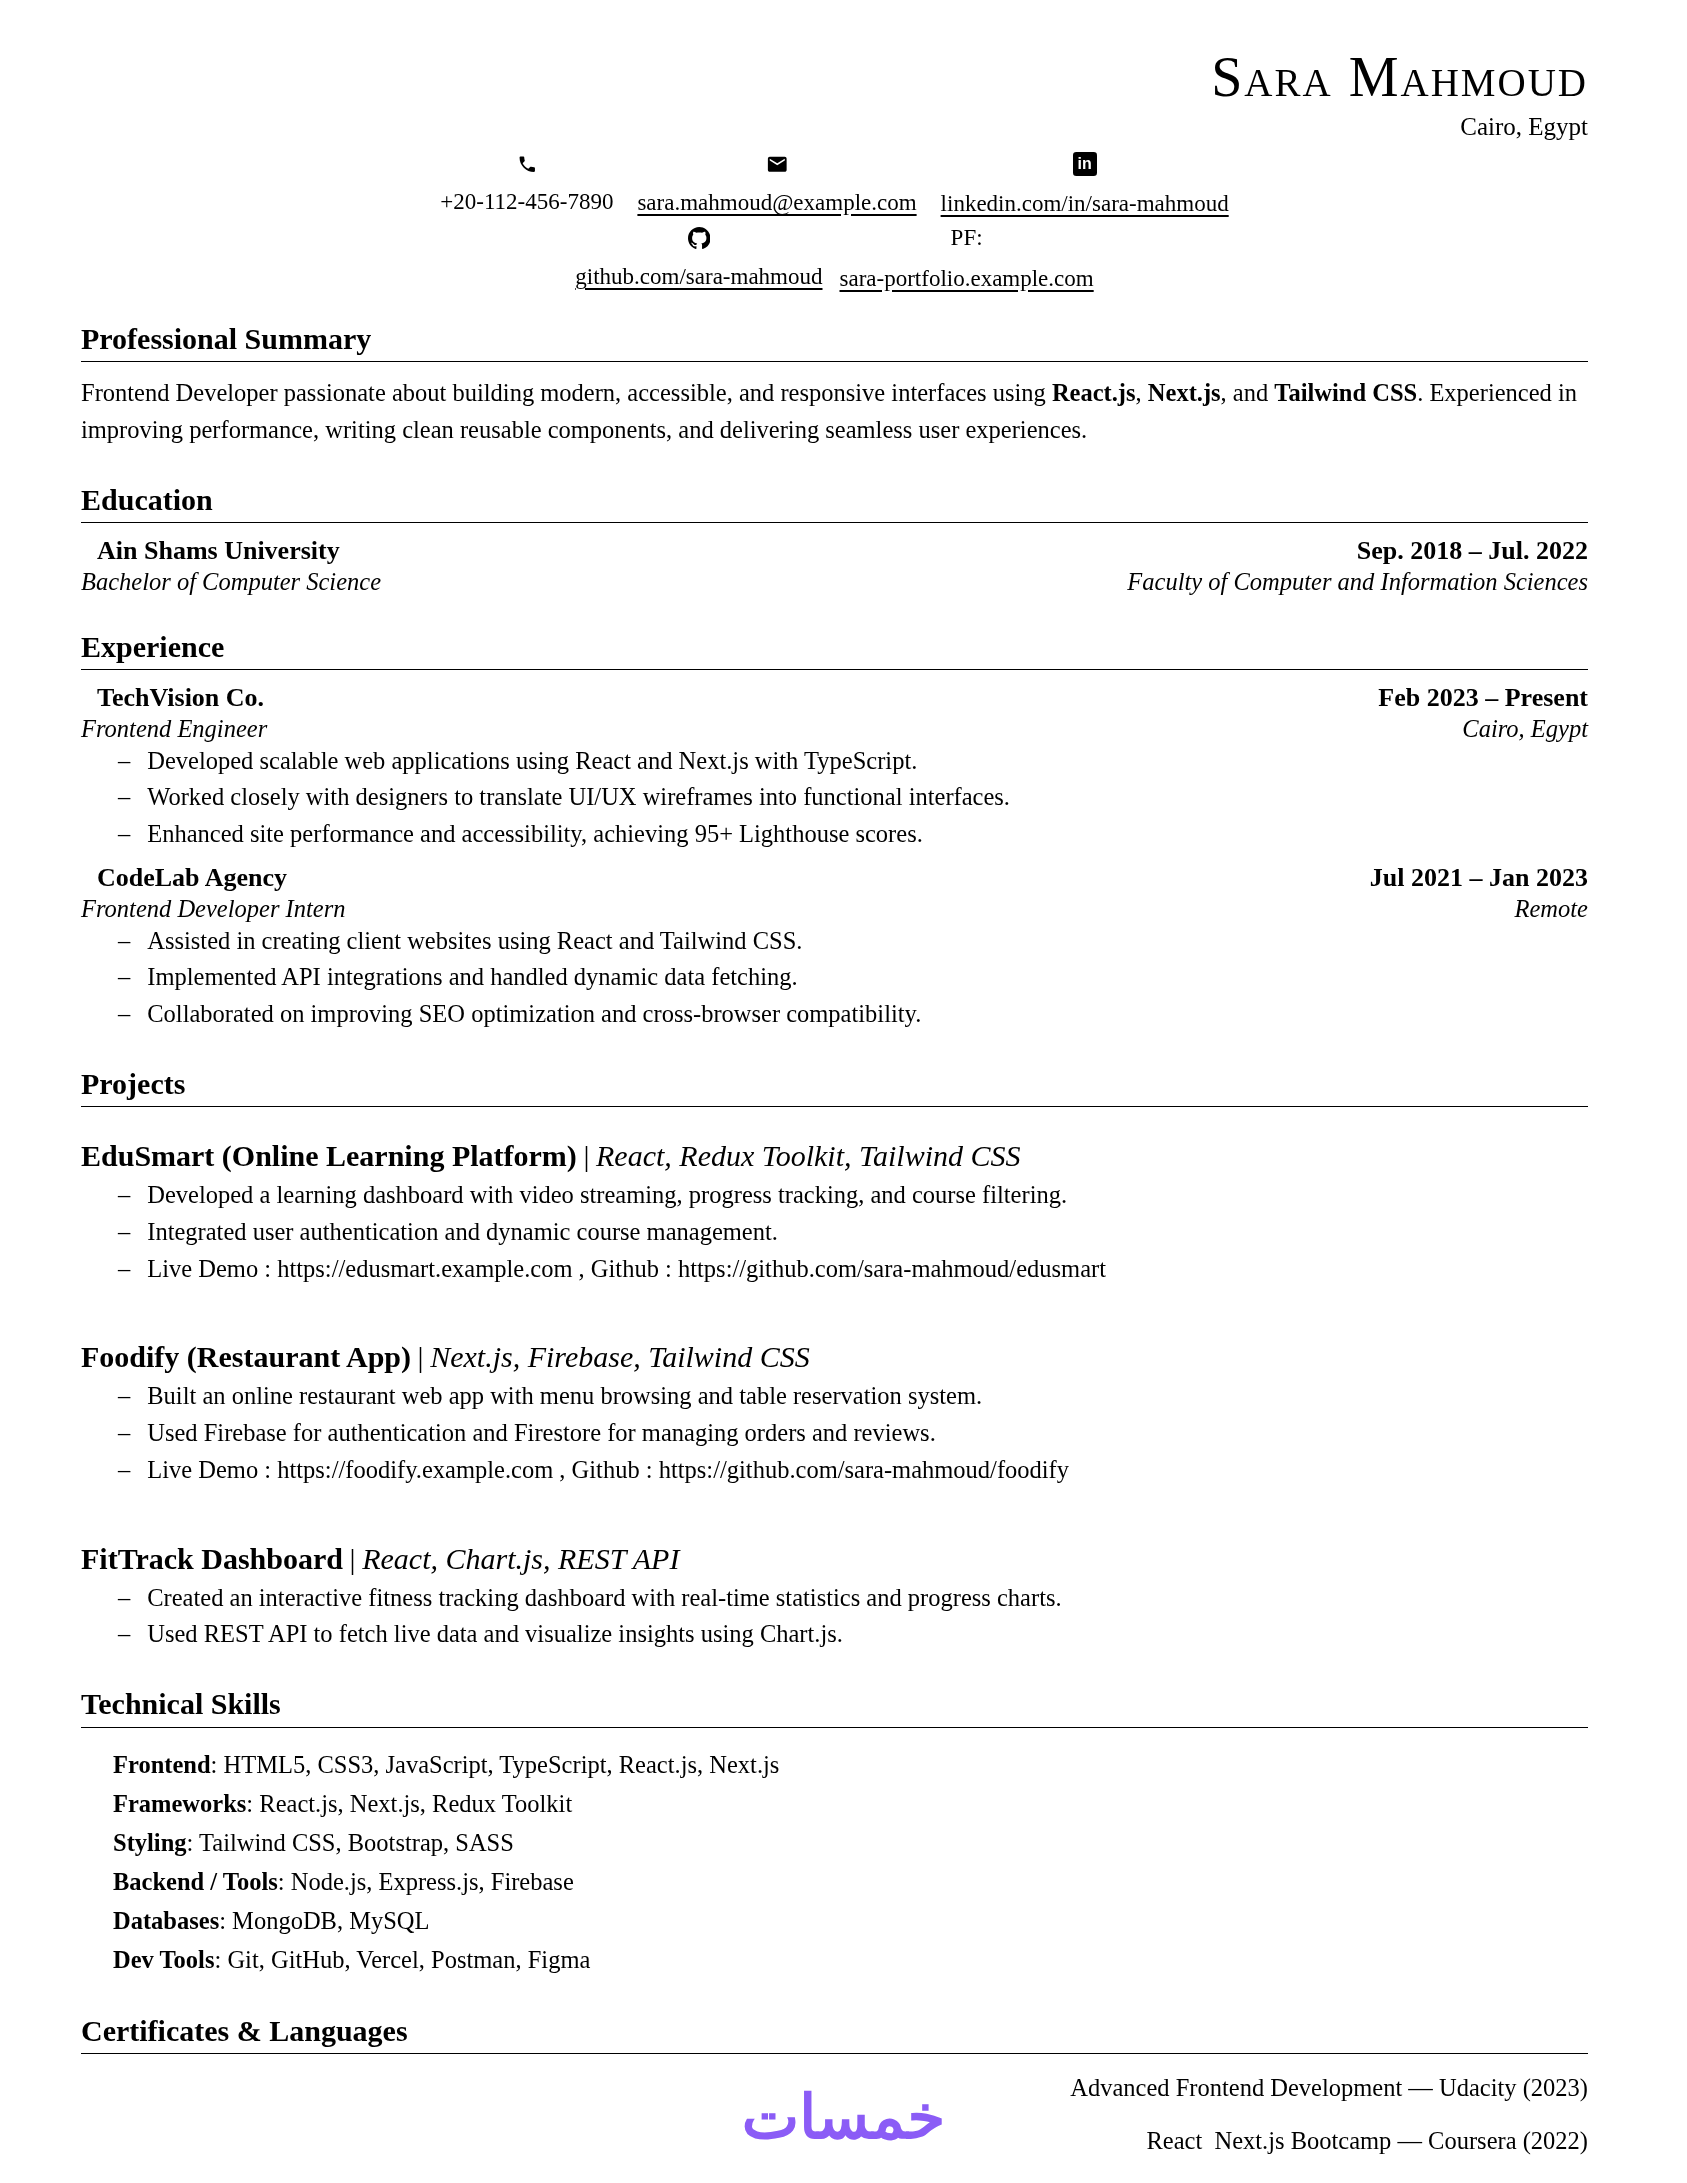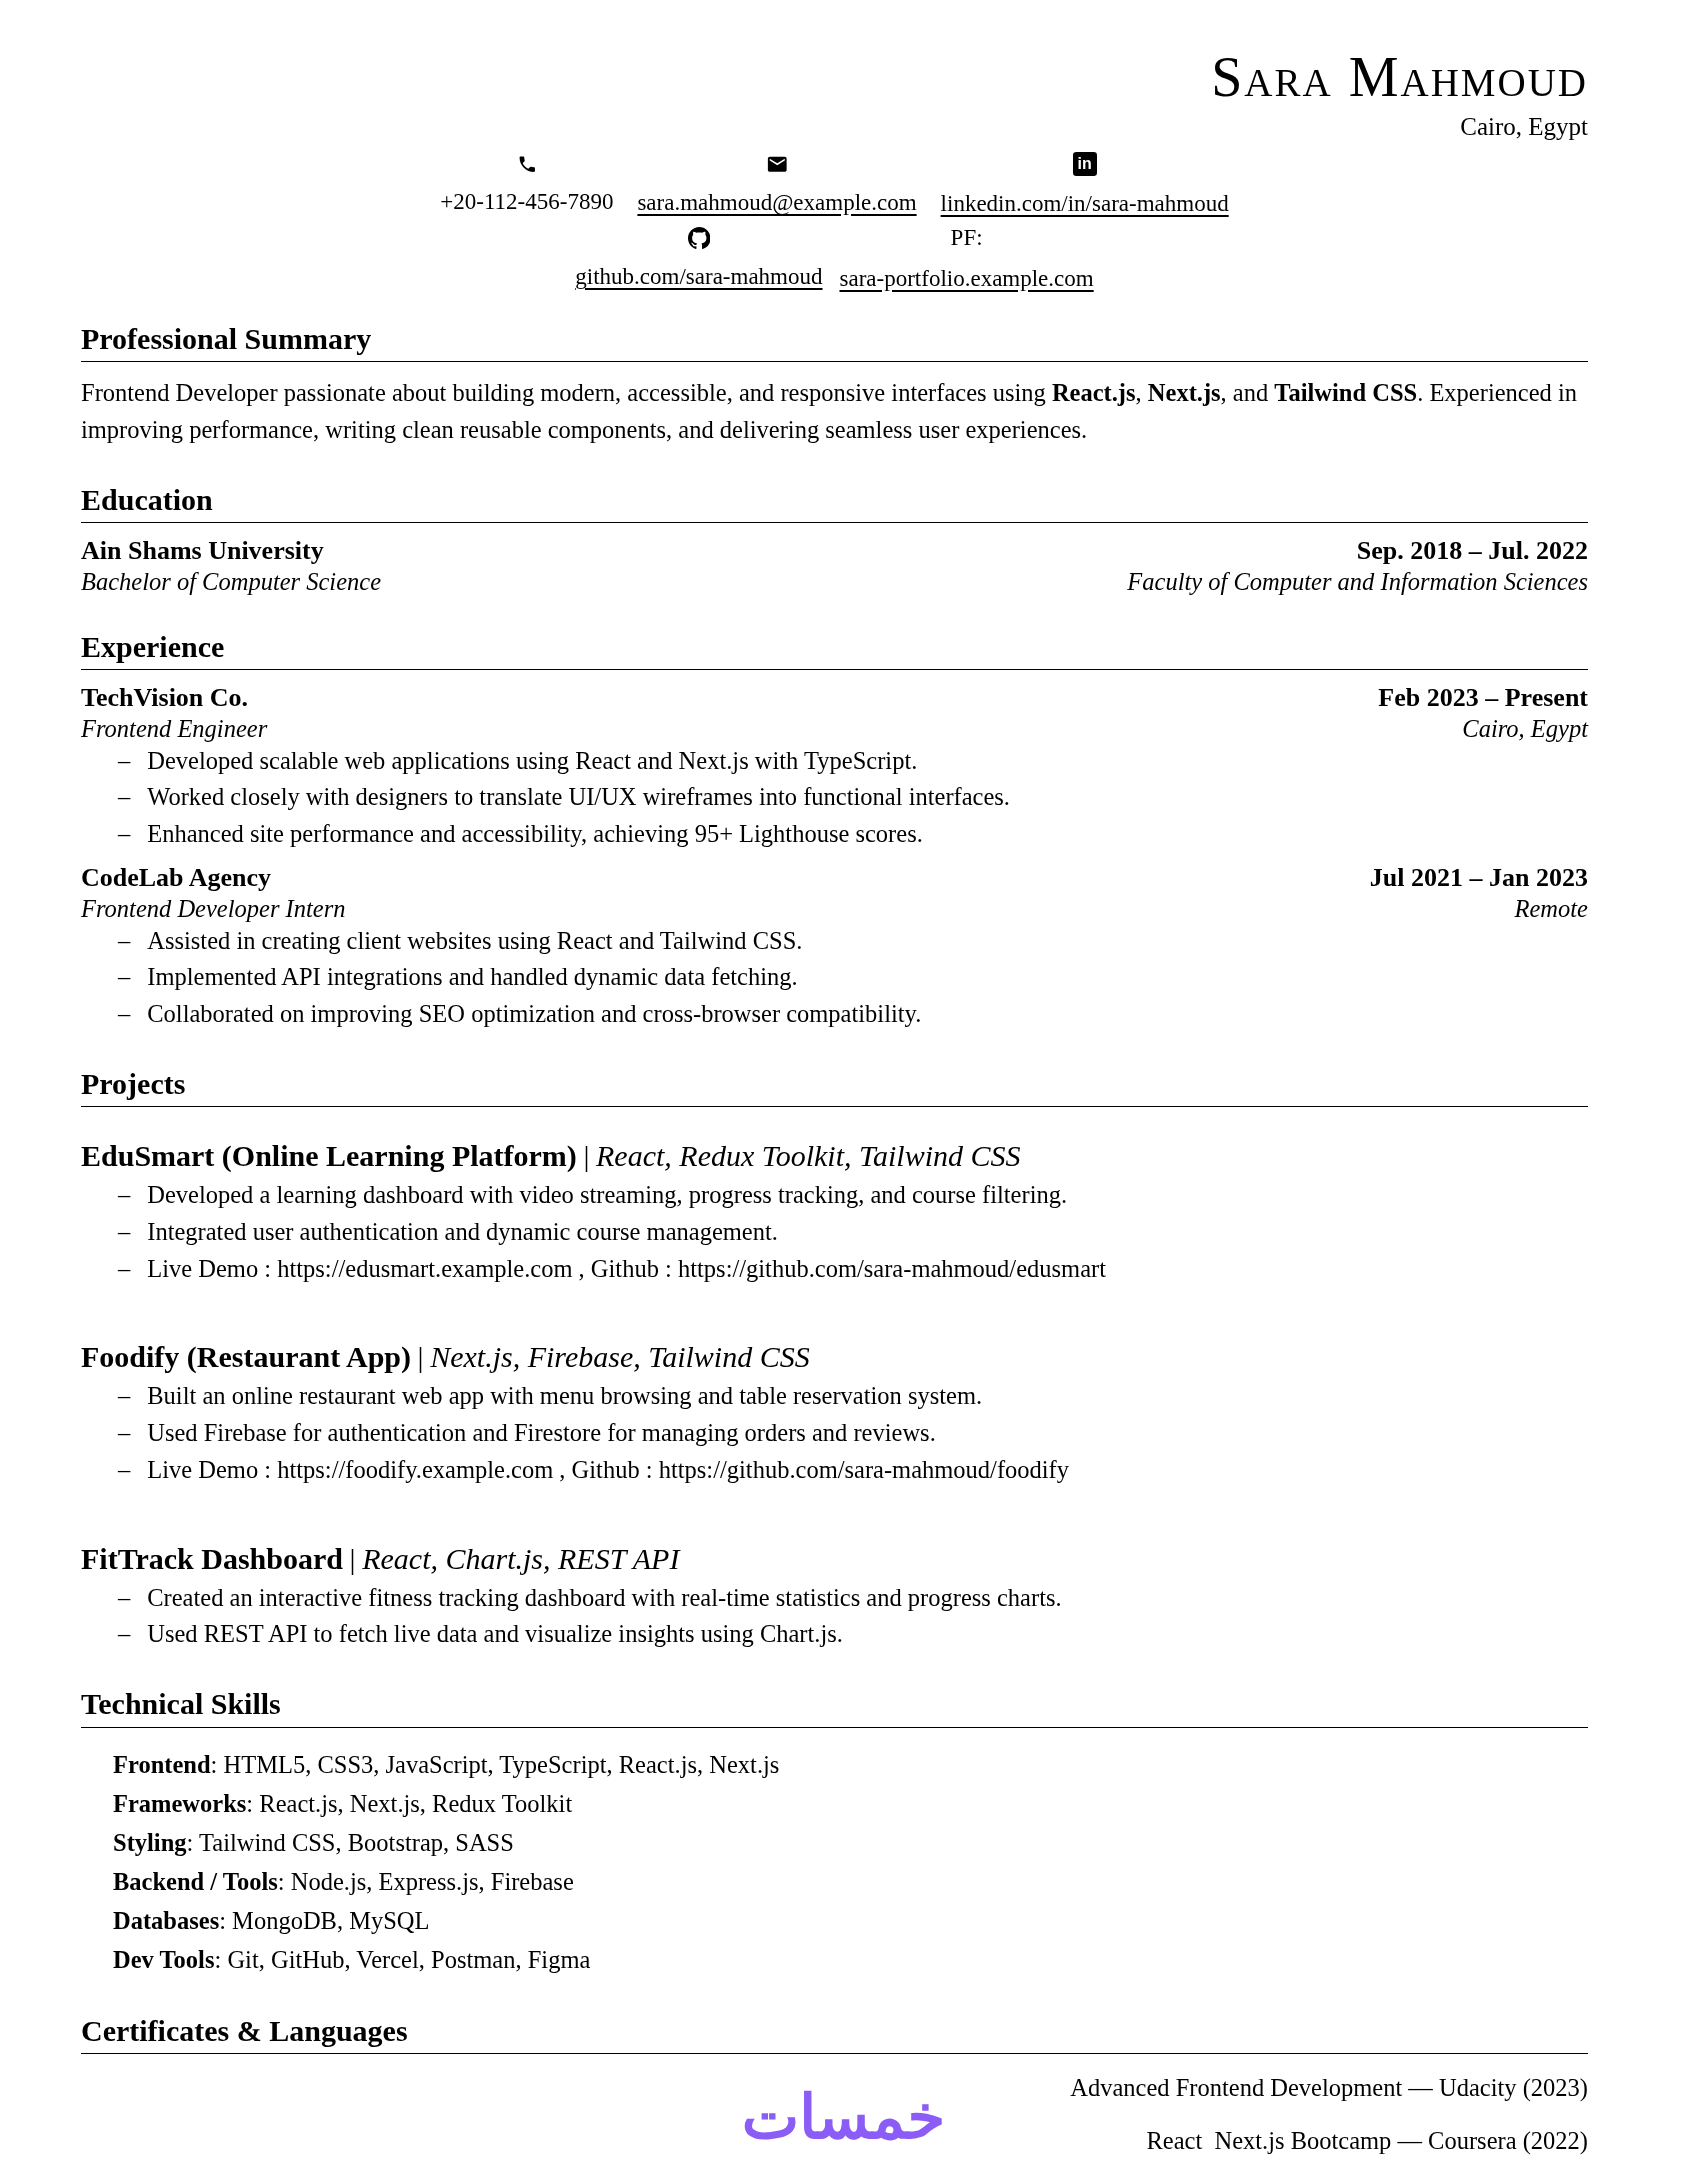--- a/index.html
+++ b/index.html
@@ -44,21 +44,21 @@
   .sec-title {
     font-size: 30px; font-weight: 700;
     margin: 34px 0 13.2px; padding-bottom: 5.3px;
     border-bottom: 1.3px solid #000;
   }
   .sec-title.first { margin-top: 30px; }
 
   .body-text { font-size: 24.5px; line-height: 1.5; margin: 0; }
 
   .row { display: flex; justify-content: space-between; align-items: baseline; }
-  .bold-row { font-size: 26px; font-weight: 700; margin-top: 10.6px; }
+  .bold-row { font-size: 26px; font-weight: 700; margin-top: 10.6px; margin-left: 16px; }
   .italic-row { font-size: 24.5px; font-style: italic; margin-top: 1.3px; }
 
   .bullet {
     display: flex; gap: 17px; padding-left: 37px;
     font-size: 24.5px; line-height: 1.5;
   }
   .bullet::before { content: "\2013"; flex: 0 0 auto; }
 
   .entry { margin-bottom: 6.6px; }
 

